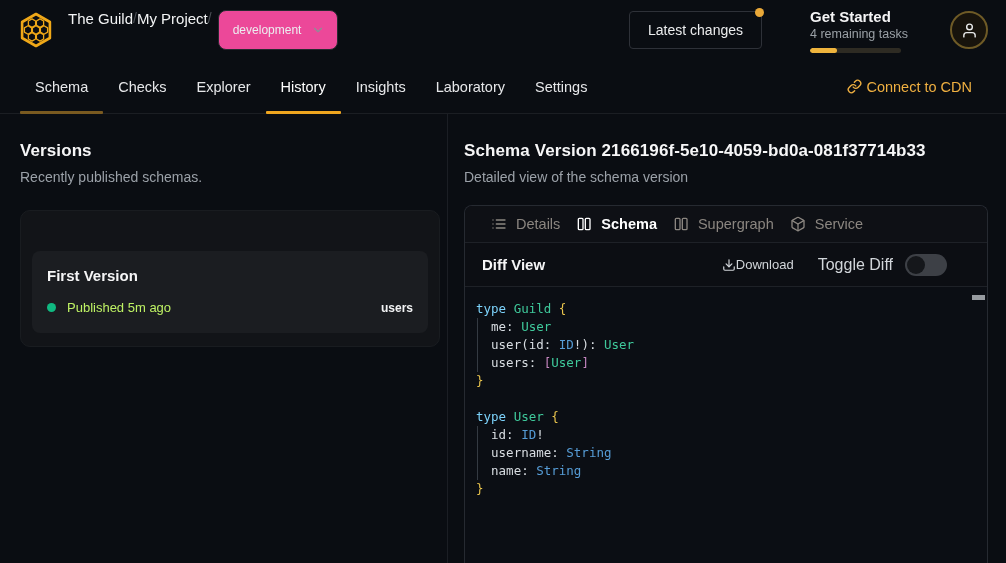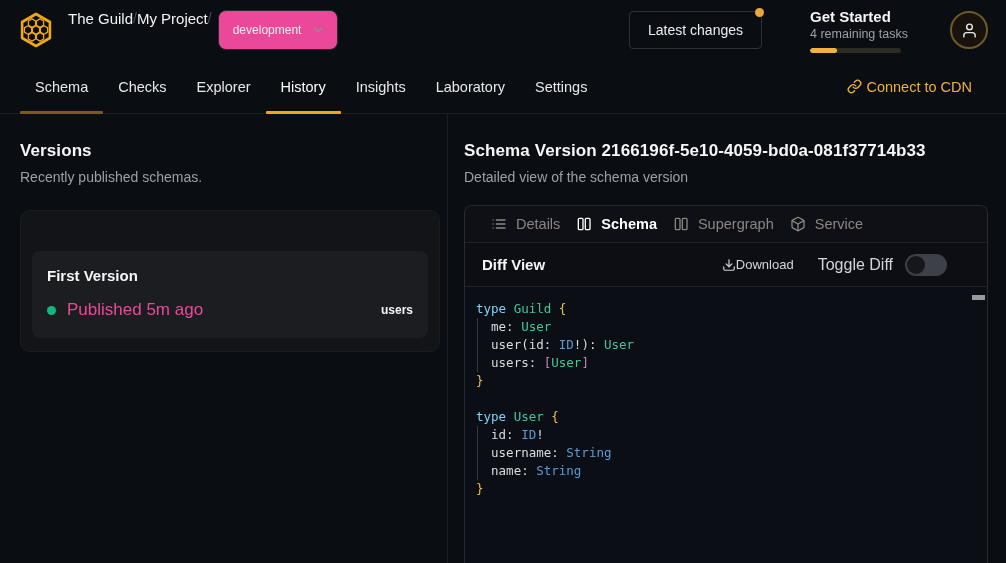--- a/index.html
+++ b/index.html
@@ -84,21 +84,21 @@
     margin-top:25px; background:#121418; border:1px solid #191c20; border-radius:10px;
     padding:40px 11px 13px 11px;
   }
   .version-item {
     background:#1b1d21; border-radius:8px; padding:16px 15px 18px 15px; cursor:pointer;
   }
   .vi-title { font-size:15px; font-weight:700; color:#f5f5f6; }
   .vi-author { font-size:13px; color:#868b91; margin-top:4px; }
   .vi-row { display:flex; align-items:center; margin-top:16px; }
   .status-dot { width:9px; height:9px; border-radius:50%; background:#10b981; margin-right:11px; }
-  .vi-status { font-size:17px; color:#ec4899; }
+  .vi-status { font-size:13px; color:#bef264; }
   .vi-service { margin-left:auto; font-size:12px; font-weight:700; color:#f2f3f4; }
 
   
   .schema-panel {
     margin-top:20px; border:1px solid #262a31; border-bottom:none;
     border-radius:8px 8px 0 0; height:400px; overflow:hidden;
     display:flex; flex-direction:column; background:#0b0e14;
   }
   .panel-tabs {
     height:37px; display:flex; align-items:center; gap:16px;

